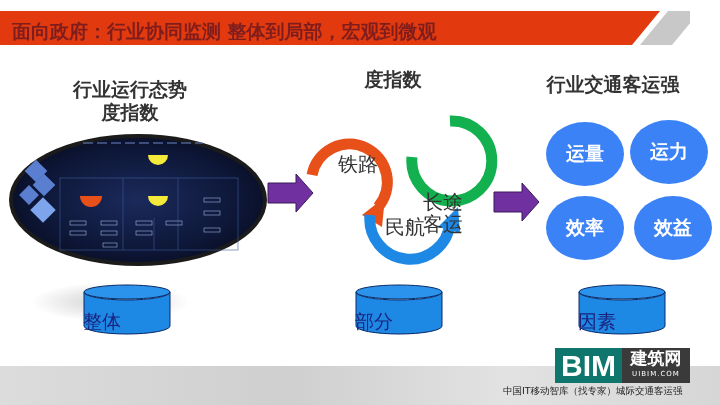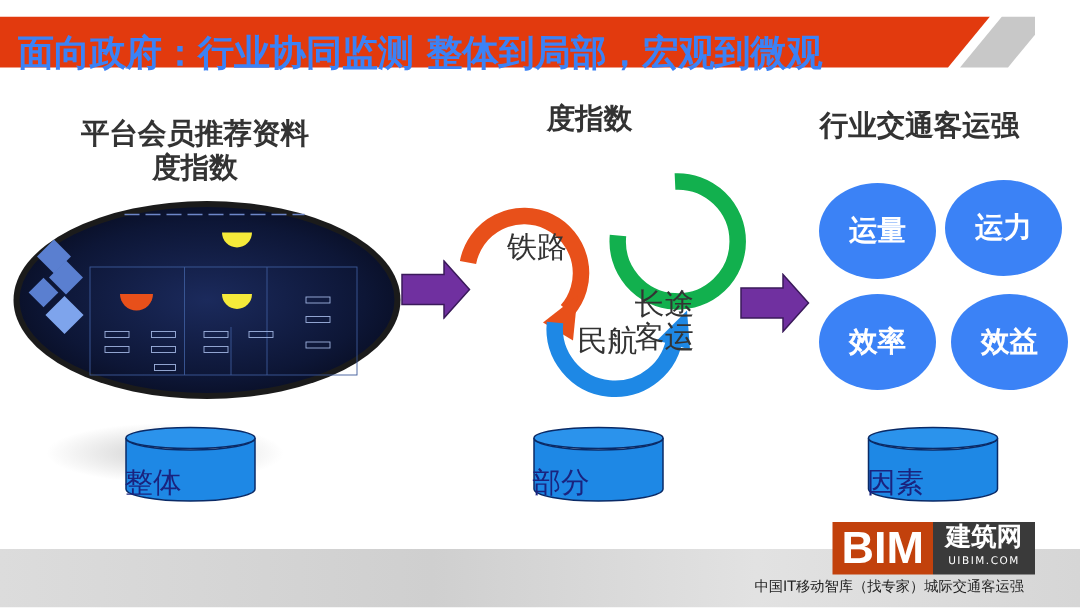--- a/index.html
+++ b/index.html
@@ -1,47 +1,47 @@
 <!DOCTYPE html>
 <html><head>
 <meta charset="utf-8">
 <style>
   html, body { margin:0; padding:0; }
   body { width:720px; height:405px; position:relative; overflow:hidden; background:#ffffff; font-family:"DejaVu Sans", sans-serif; }
   .banner { position:absolute; left:0; top:11px; width:660px; height:34px; }
   .banner svg { position:absolute; left:0; top:0; }
-  .banner-title { position:absolute; left:12px; top:14px; color:#3b82f6; font-size:24px; font-weight:bold; letter-spacing:0px; white-space:nowrap; }
+  .banner-title { position:absolute; left:12px; top:14px; color:#7f1d1d; font-size:19px; font-weight:bold; letter-spacing:0px; white-space:nowrap; }
   .col-title { position:absolute; color:#333333; font-size:19px; text-align:center; line-height:23px; font-weight:bold; }
   .dash { position:absolute; left:8px; top:133px; width:260px; height:135px; }
   .arrow { position:absolute; }
   .cyc-label { position:absolute; color:#333333; font-size:20px; line-height:22px; text-align:center; }
   .bubble { position:absolute; width:78px; height:64px; border-radius:50%; background:#3b82f6; color:#ffffff; font-size:19px; font-weight:bold; display:flex; align-items:center; justify-content:center; }
   .cyl { position:absolute; width:88px; height:52px; }
   .cyl-label { position:absolute; width:88px; color:#1a237e; font-size:19px; }
   .footer-bg { position:absolute; left:0; top:366px; width:720px; height:39px; background:linear-gradient(90deg,#dcdcdc,#cfcfcf 40%,#e2e2e2 70%,#d6d6d6); }
   .logo { position:absolute; left:555px; top:348px; height:35px; display:flex; }
-  .logo-bim { background:#c2410c; color:#fff; font-family:"Liberation Sans", sans-serif; font-weight:bold; font-size:30px; line-height:35px; padding:0 6px; }
+  .logo-bim { background:#0f766e; color:#fff; font-family:"Liberation Sans", sans-serif; font-weight:bold; font-size:30px; line-height:35px; padding:0 6px; }
   .logo-right { background:#3a3a3a; color:#fff; width:68px; text-align:center; }
   .logo-cn { font-family:"DejaVu Serif", serif; font-size:17px; line-height:20px; font-weight:bold; }
   .logo-en { font-size:7px; letter-spacing:1px; line-height:12px; }
   .footer-text { position:absolute; left:503px; top:385px; font-size:9.5px; color:#222; white-space:nowrap; }
 </style>
 </head>
 <body>
 
 <div class="banner">
   <svg width="690" height="40">
     <polygon points="0,0 660,0 632,34 0,34" fill="#e23a0e"></polygon>
     <polygon points="668,0 700,0 672,34 640,34" fill="#c8c8c8"></polygon>
   </svg>
   <div class="banner-title" style="top:8px;">面向政府：行业协同监测   整体到局部，宏观到微观</div>
 </div>
 
 <div class="col-title" style="left:30px; top:78px; width:200px;">
-  <div>平台会员推荐资料</div>
+  <div>行业运行态势</div>
   <div>度指数</div>
 </div>
 <div class="col-title" style="left:298px; top:68px; width:190px;">
   <div>度指数</div>
 </div>
 <div class="col-title" style="left:528px; top:73px; width:170px;">
   <div>行业交通客运强</div>
 </div>
 
 <div class="dash">

